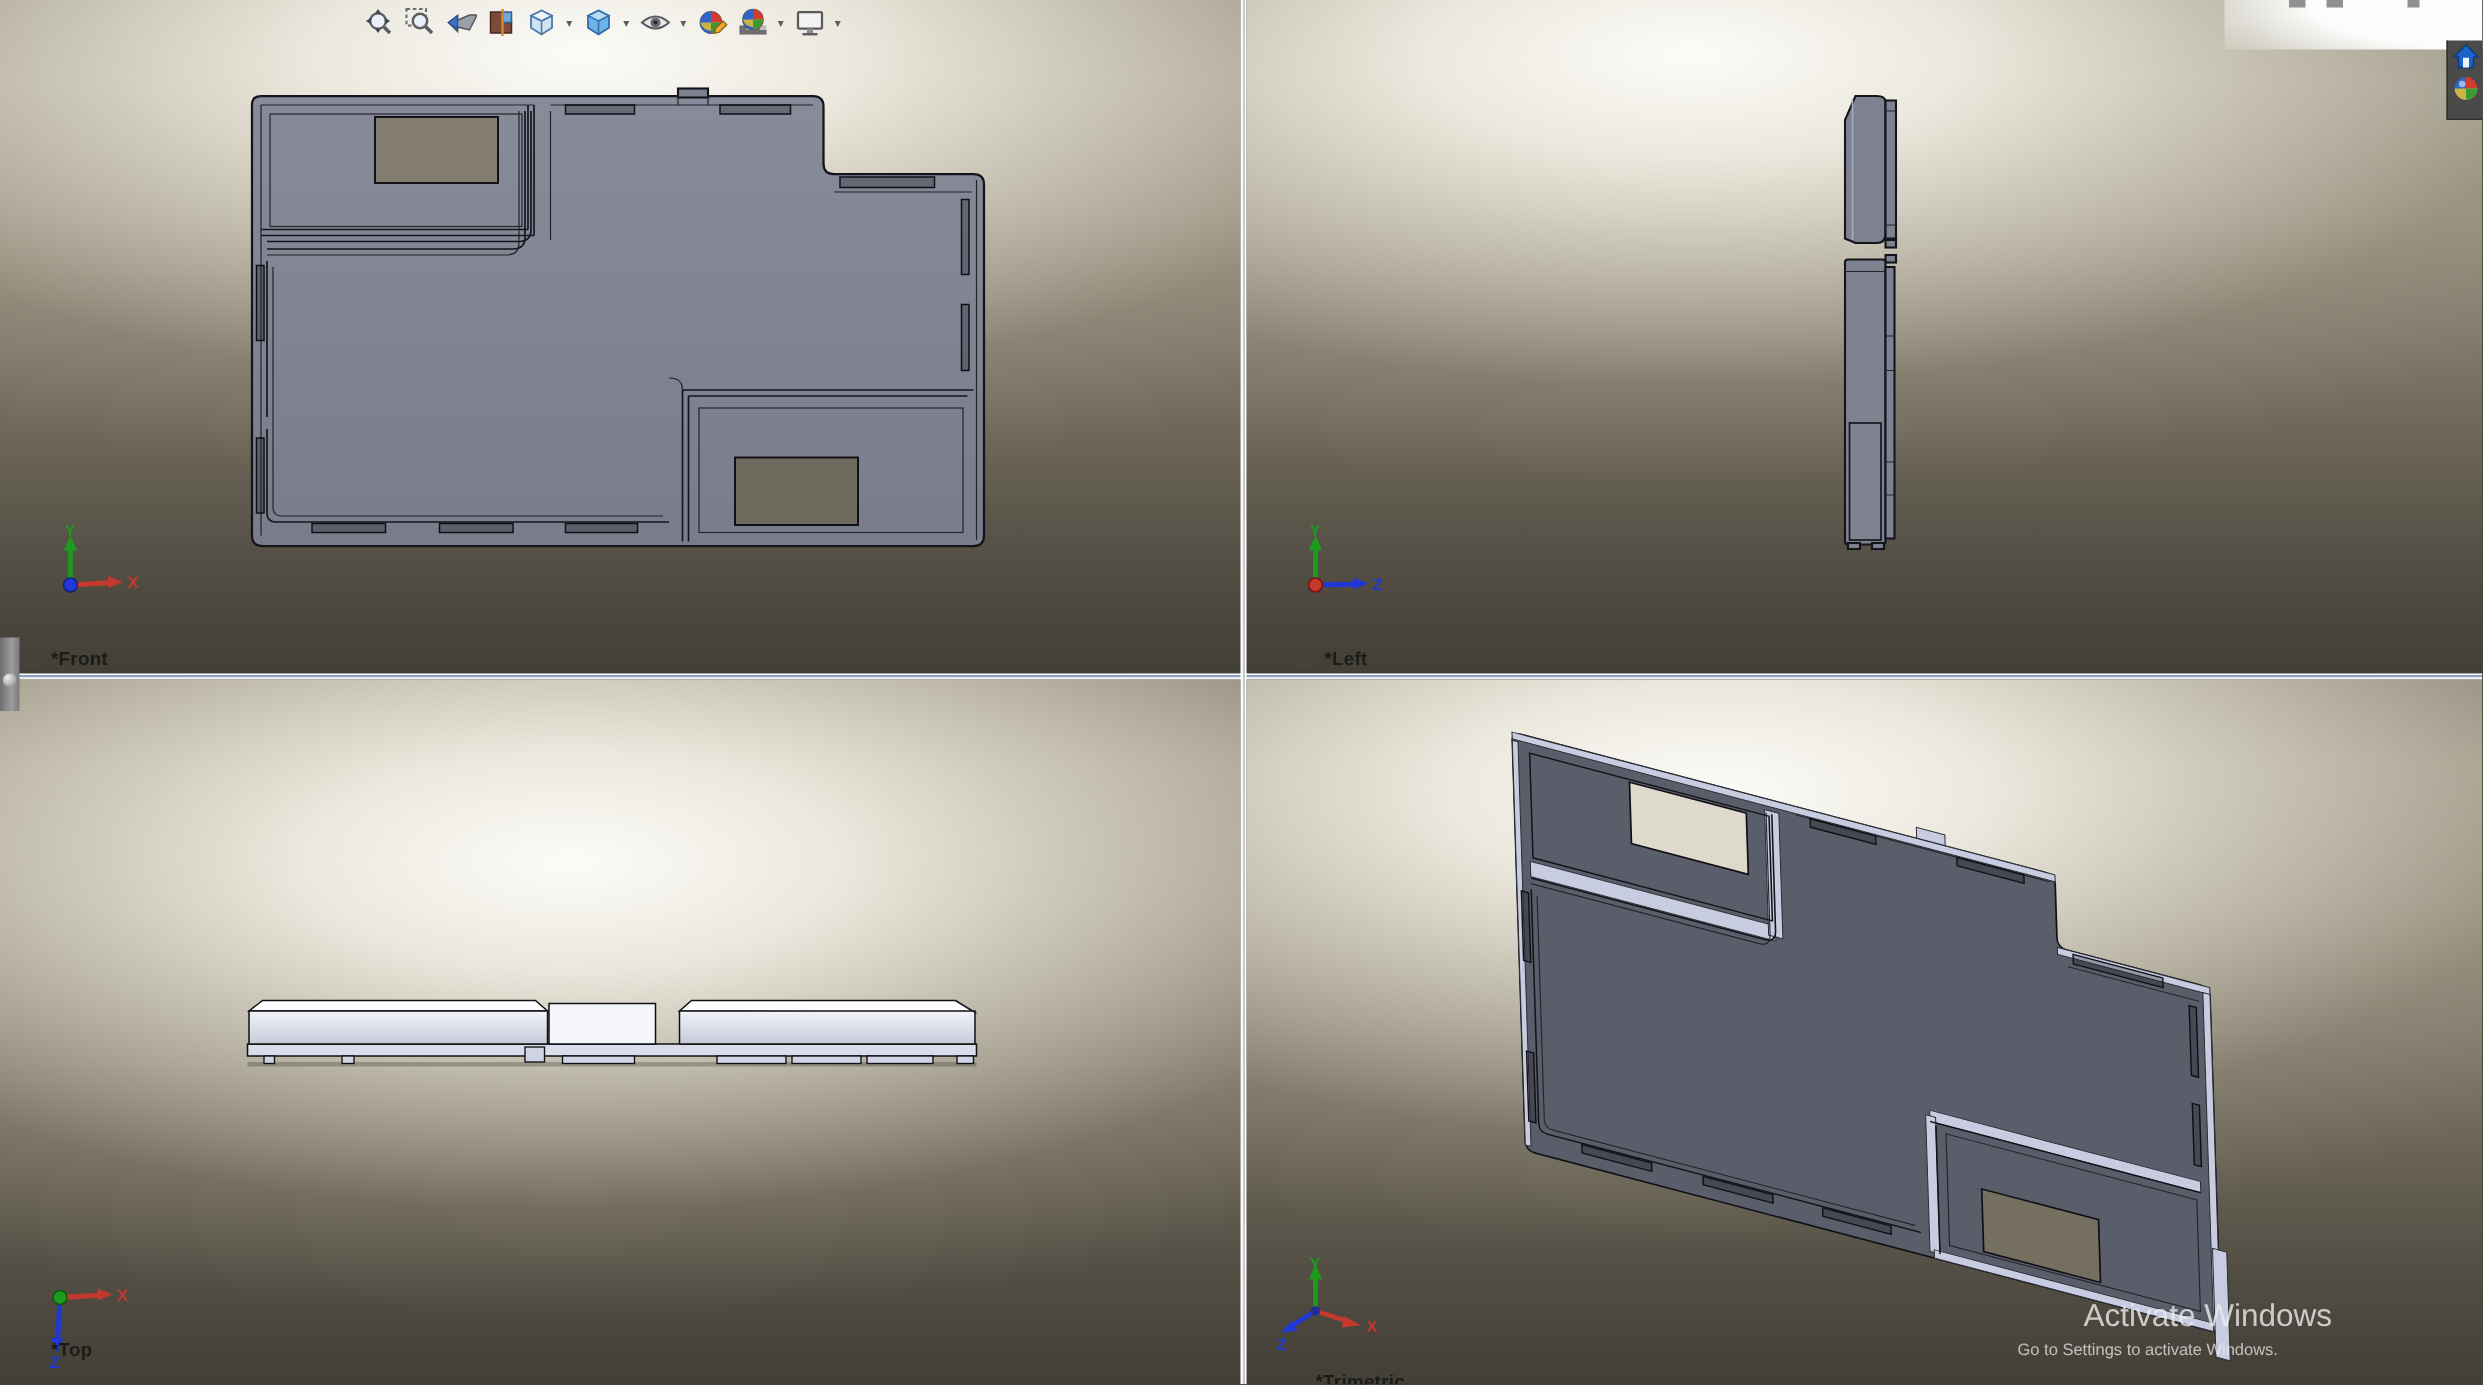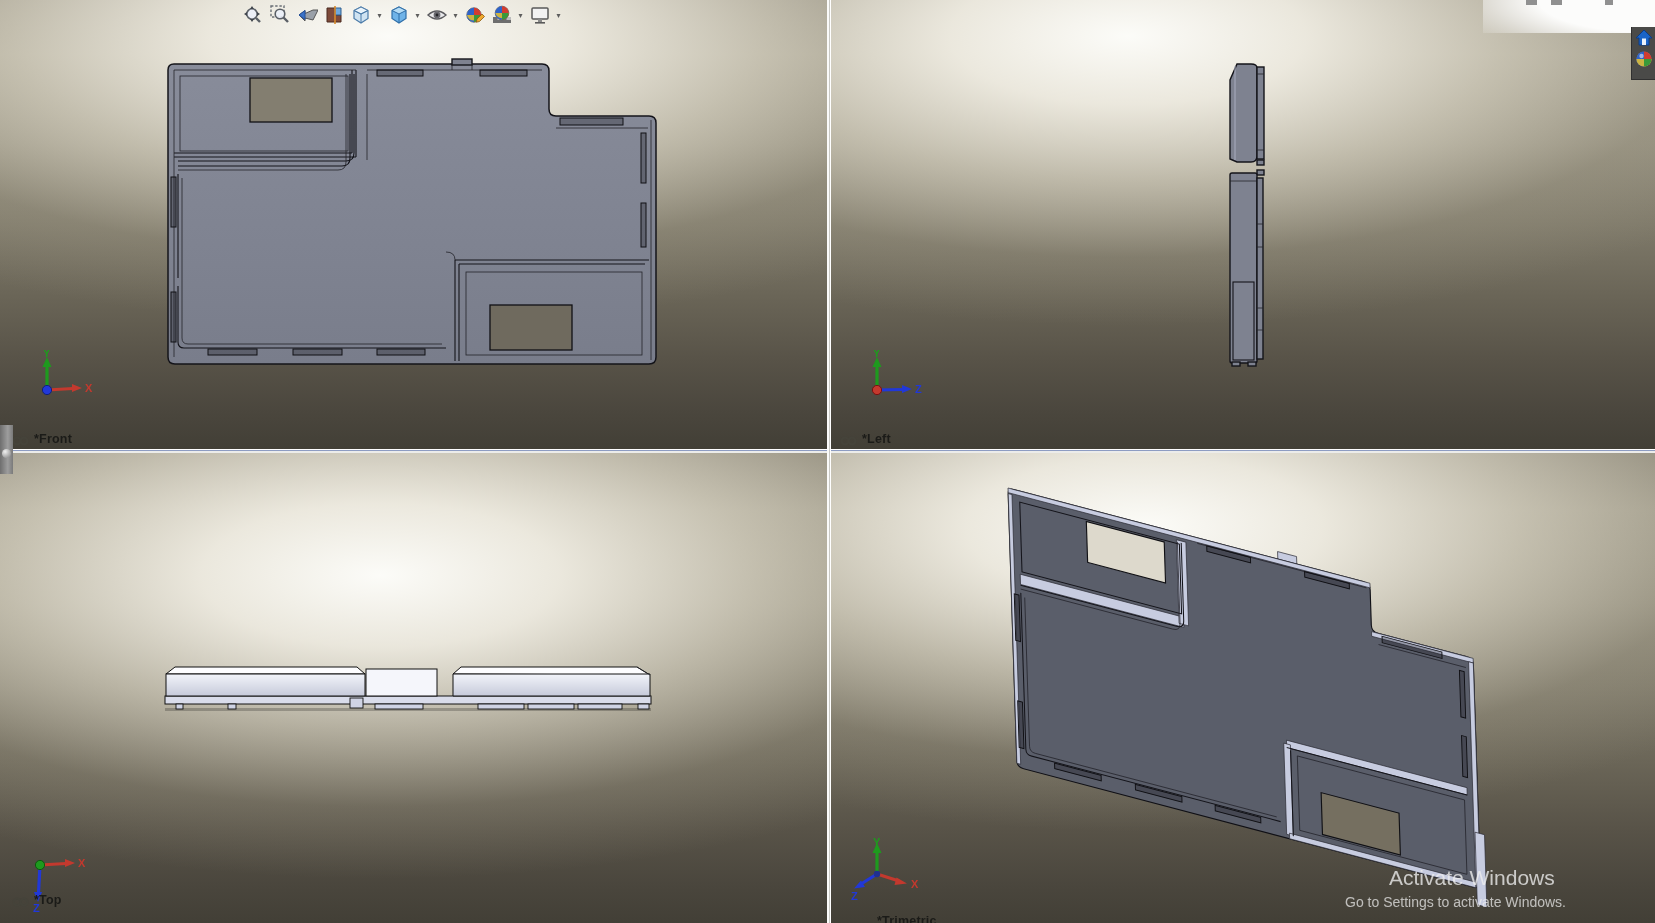--- a/index.html
+++ b/index.html
@@ -42,21 +42,21 @@
   .tb-btn{width:25px;height:26px;display:flex;align-items:center;justify-content:center;
     border-radius:3px;cursor:default;}
   .tb-caret{width:9px;height:26px;display:flex;align-items:center;justify-content:center;
     color:#5d5d5d;font-size:8px;}
   
   .view-label{position:absolute;display:flex;align-items:flex-end;gap:5px;
     color:#1b1b18;font-size:12.5px;font-weight:bold;letter-spacing:.2px;}
   
   #watermark{position:absolute;left:1345px;top:866px;color:var(--watermark-text);}
   #watermark .wm1{font-size:21px;opacity:.78;margin-left:44px;}
-  #watermark .wm2{font-size:14px;opacity:.72;margin-top:4px;}
+  #watermark .wm2{font-size:11px;opacity:.72;margin-top:4px;}
   
   #corner-light{position:absolute;right:0;top:0;width:172px;height:33px;
     background:radial-gradient(130% 190% at 100% 0%,#fcfcfb 0 52%,#e3e1db 72%,rgba(200,197,186,0) 100%);}
   .top-tick{position:absolute;top:0;height:5px;background:#909090;}
   #task-strip{position:absolute;right:0;top:27px;width:23px;height:50px;
     background:#4a4a48;border-left:1px solid #303030;border-bottom:1px solid #303030;
     display:flex;flex-direction:column;align-items:center;padding-top:2px;gap:3px;}
   
   #splitter-tab{position:absolute;left:0;top:425px;width:13px;height:49px;
     background:linear-gradient(90deg,#6e6e6e,#9d9d9d 60%,#7a7a7a);}
@@ -244,21 +244,21 @@
     </svg>
     <svg width="70" height="55" style="position:absolute;left:24px;top:350px">
       <line x1="22" y1="40" x2="22" y2="16" stroke="var(--axis-y)" stroke-width="3.2"></line>
       <path d="M22,7 l-4.5,10 h9 Z" fill="var(--axis-y)"></path>
       <line x1="22" y1="40" x2="48" y2="39.5" stroke="var(--axis-z)" stroke-width="3.2"></line>
       <path d="M57,39 l-10,-4 v8 Z" fill="var(--axis-z)"></path>
       <circle cx="22" cy="40" r="4.6" fill="var(--axis-x)" stroke="#7a1010" stroke-width="1"></circle>
       <text x="18" y="7" class="ax-lbl" fill="var(--axis-y)">Y</text>
       <text x="60" y="43" class="ax-lbl" fill="var(--axis-z)">Z</text>
     </svg>
-    <div class="view-label" style="left:9px;top:432px">
+    <div class="view-label" style="left:30px;top:432px">
       <svg width="17" height="10">
         <circle cx="5" cy="5" r="3.4" fill="none" stroke="#45433a" stroke-width="2.2"></circle>
         <circle cx="12" cy="5" r="3.4" fill="none" stroke="#45433a" stroke-width="2.2"></circle>
       </svg>
       <span>*Left</span>
     </div>
   </div>
 
   <div class="vp" id="vp-top">
     <div class="vp-bg"></div>

